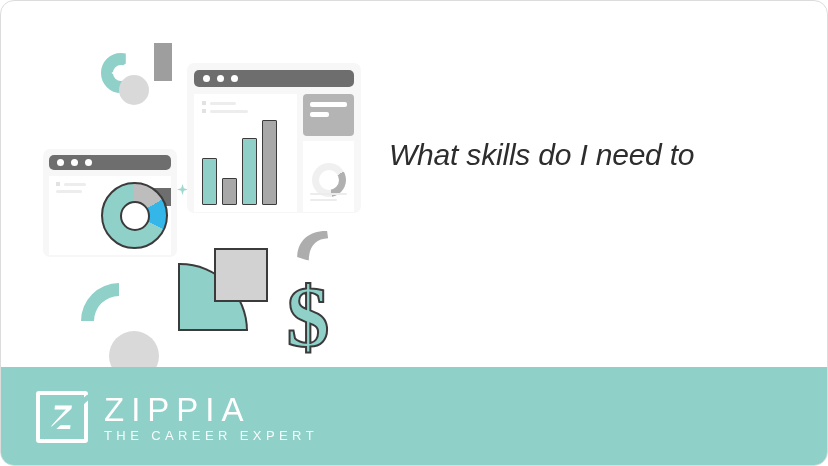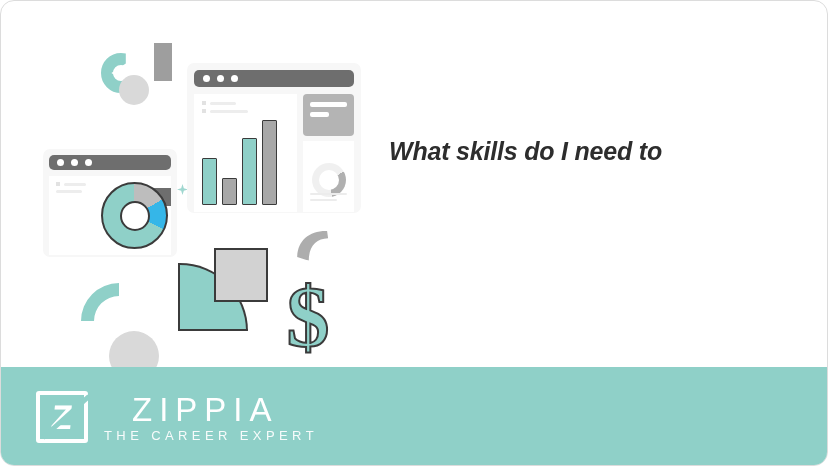--- a/index.html
+++ b/index.html
@@ -34,30 +34,30 @@
     position:absolute;left:50%;top:50%;transform:translate(-50%,-50%) skewX(-6deg);
     color:#ffffff;font-size:34px;font-weight:700;line-height:1;
     font-family:"Liberation Sans",sans-serif;
   }
   .logo-mark .slash{
     position:absolute;left:-5px;top:50%;width:62px;height:5px;
     background:#8fd0c8;transform:translateY(-50%) rotate(-42deg);
   }
   .logo-text{display:flex;flex-direction:column;gap:3px;}
   .logo-word{
-    color:#ffffff;font-size:33px;letter-spacing:7px;font-weight:400;line-height:1;margin-left:28px;
+    color:#ffffff;font-size:33px;letter-spacing:7px;font-weight:400;line-height:1;
   }
   .logo-tag{
     color:#ffffff;font-size:13px;letter-spacing:4.4px;line-height:1;opacity:.93;
   }
 
   
   .headline{
     position:absolute;left:388px;top:133px;width:420px;
-    font-size:25px;font-weight:700;font-style:italic;
+    font-size:30px;font-weight:400;font-style:italic;
     line-height:1.38;color:#2d2d2d;letter-spacing:-0.2px;
   }
   .headline .hl{color:#92cdc0;}
 
   
   .illus{position:absolute;left:0;top:0;width:388px;height:466px;}
 
   
   .win{position:absolute;background:#f7f7f7;border-radius:7px;}
   .win-bar{background:#6e6e6e;border-radius:5px;display:flex;align-items:center;gap:7px;}

